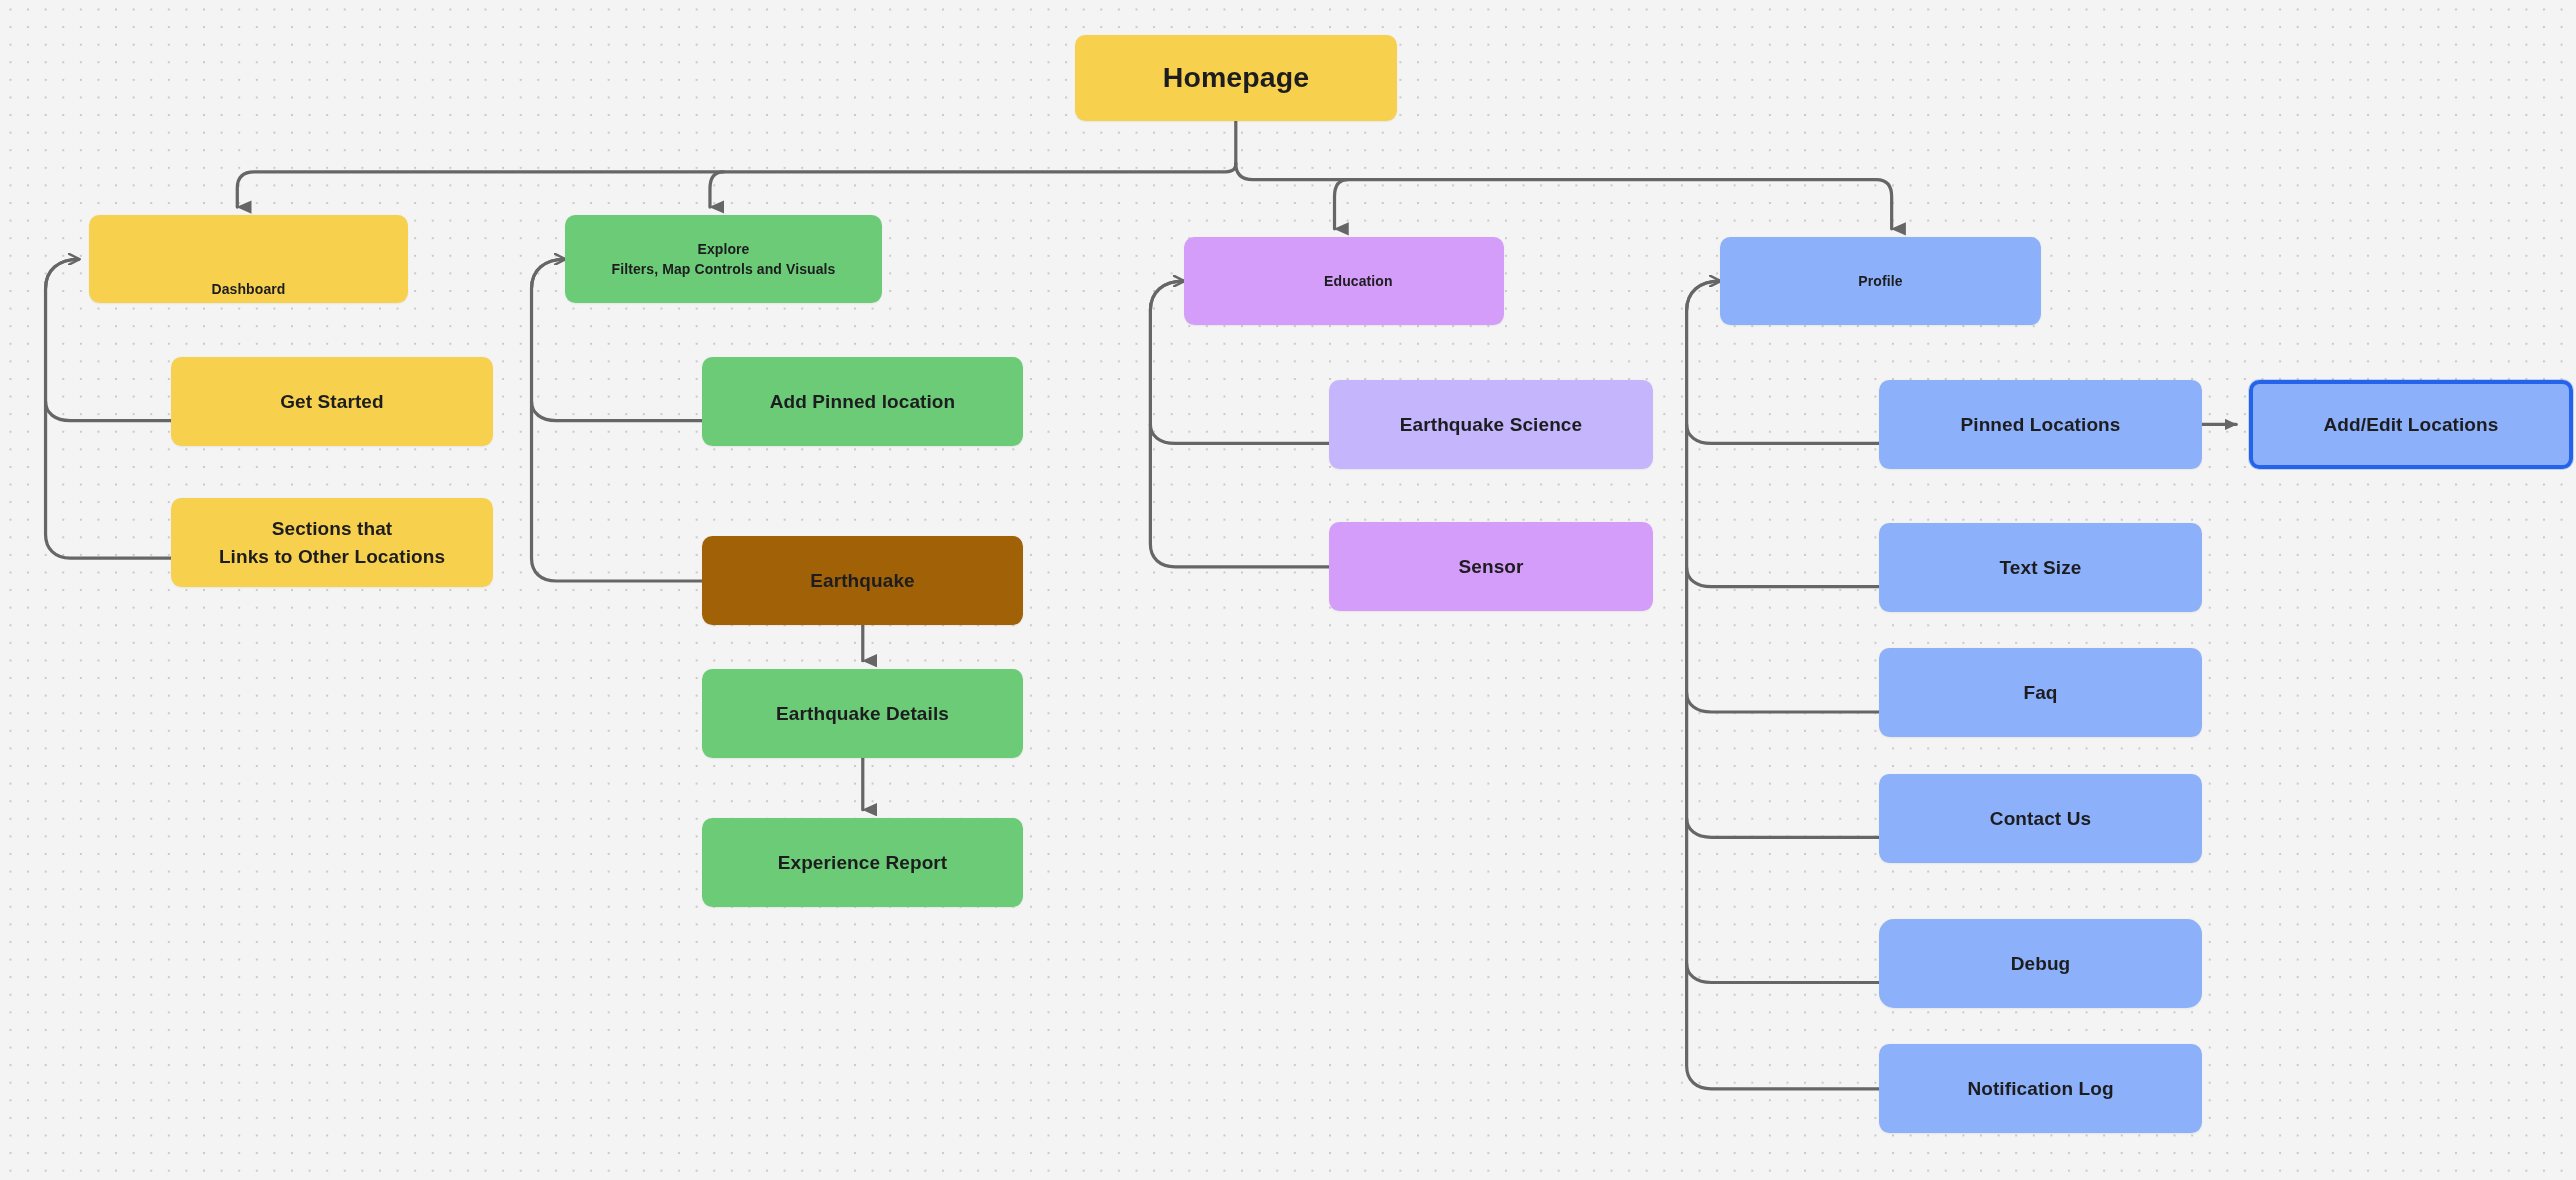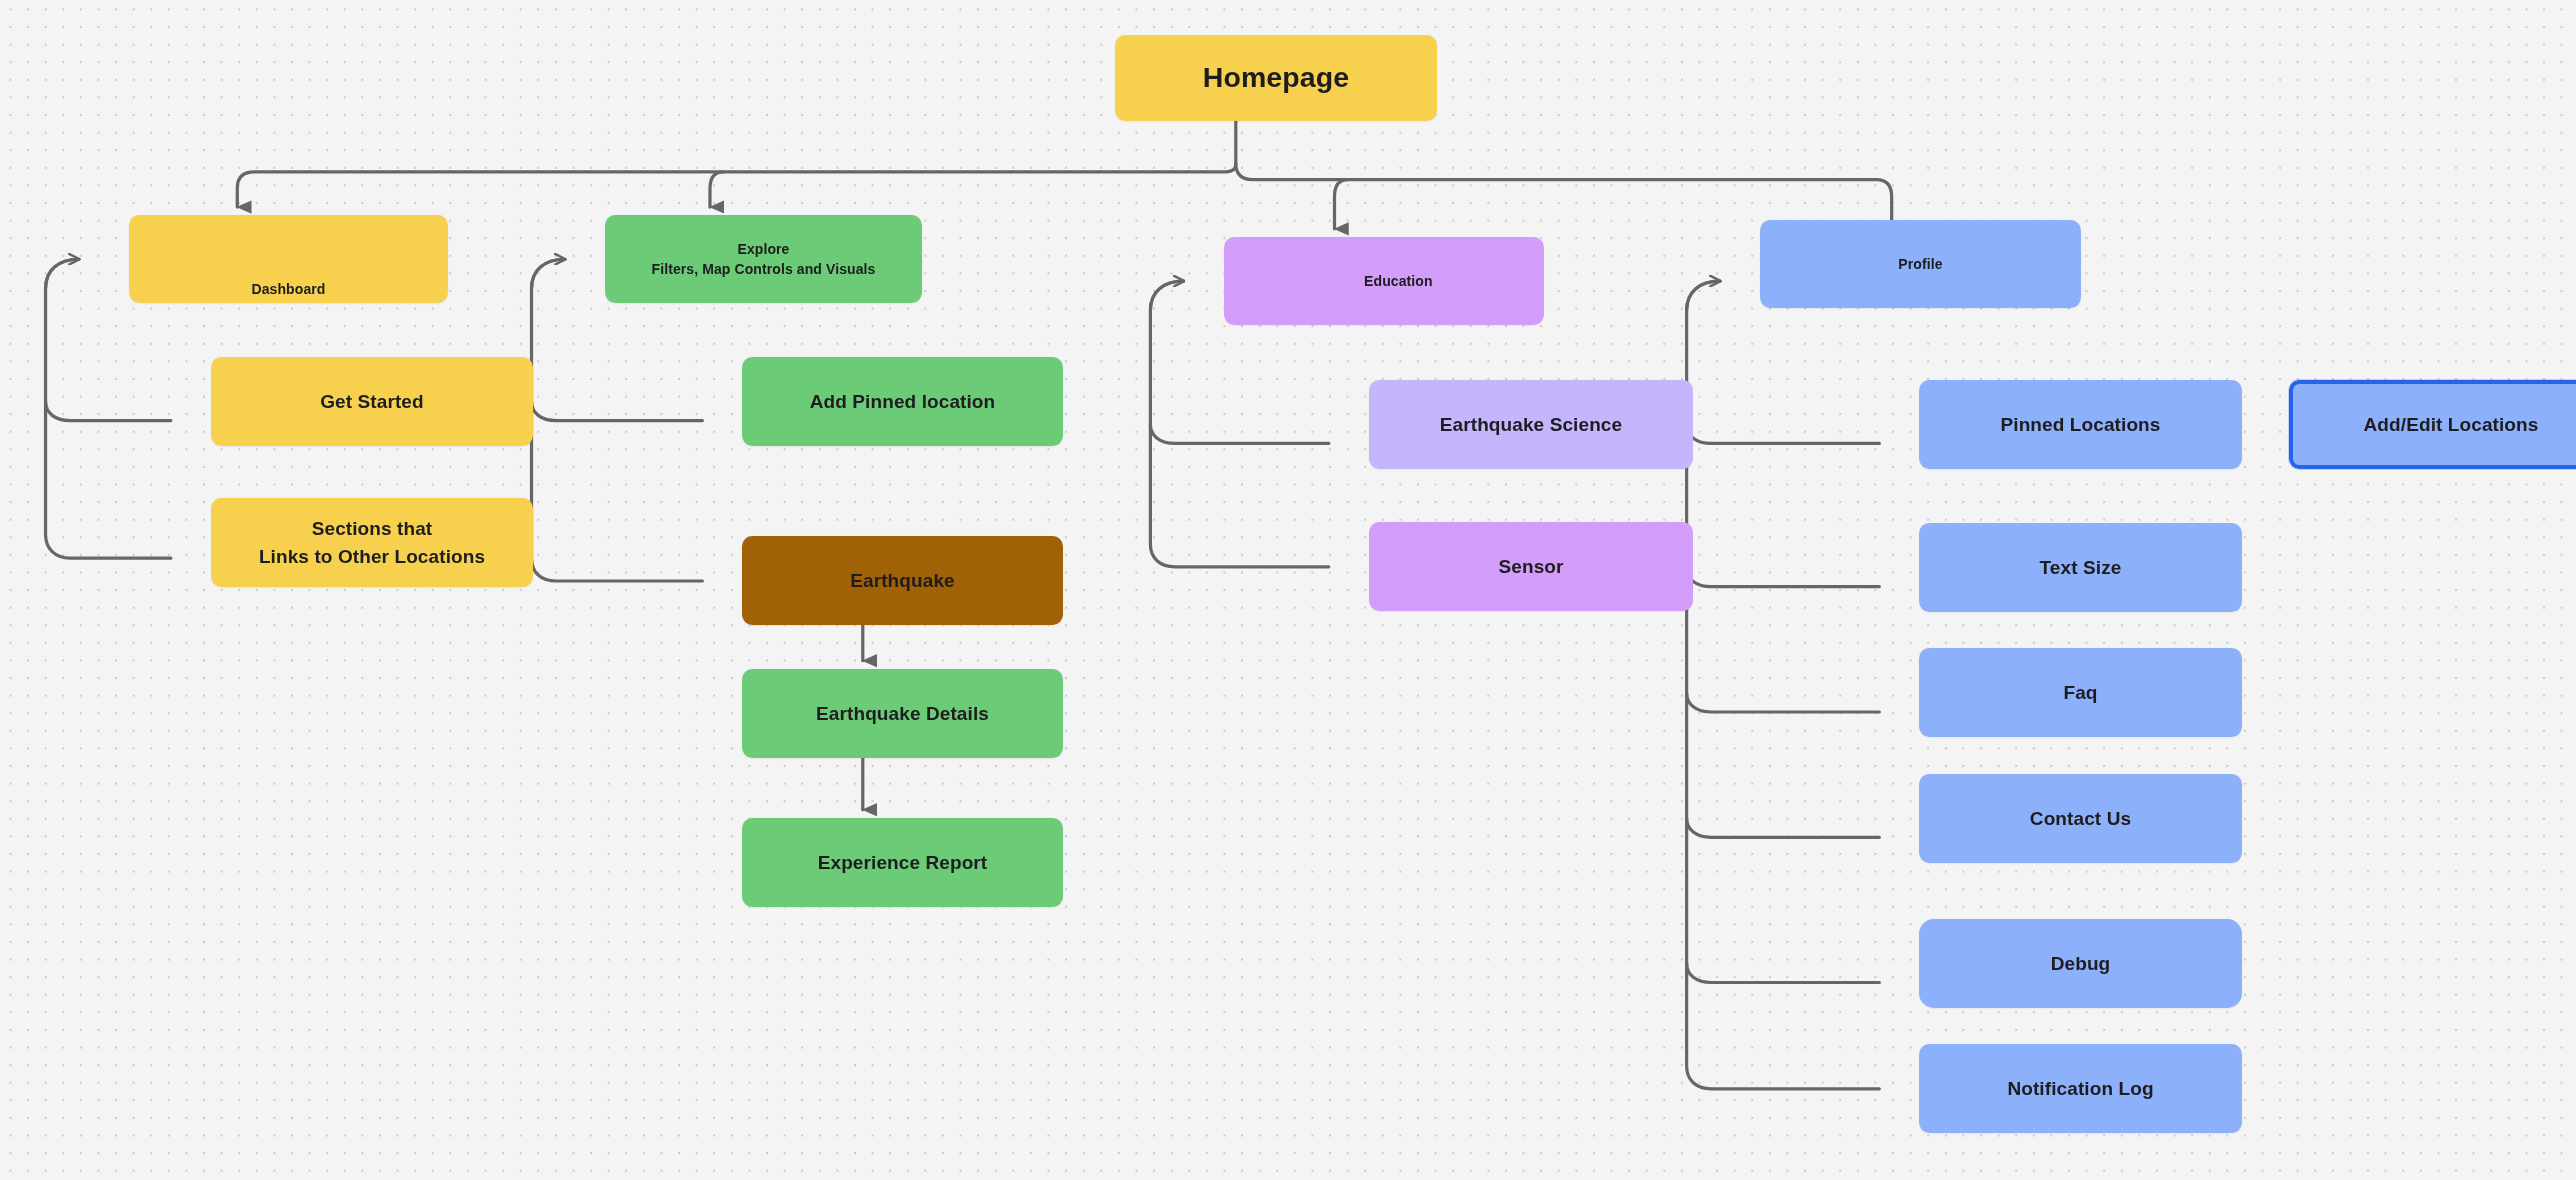--- a/index.html
+++ b/index.html
@@ -19,21 +19,20 @@
     box-sizing:border-box;
     border-radius:10.4px;
     display:flex;align-items:center;justify-content:center;
     text-align:center;
     color:#1d1d1f;
     font-weight:700;
     letter-spacing:0.1px;
     line-height:1.45;
     padding:3.8px 13.3px;
     box-shadow:0 0.9px 1.9px rgba(0,0,0,.06);
-    margin-left:40px;
   }
   .node .lbl{white-space:pre-line;display:block;}
   .root{font-size:28.5px;}
   .lvl1{font-size:14px;}
   .lvl2{font-size:19px;}
   .selected{border:4.7px solid #2563eb;box-shadow:0 0 0 0.9px rgba(37,99,235,.25);}
 </style>
 </head>
 <body>
 
@@ -127,21 +126,21 @@
   <div class="node lvl1" style="left:1184px;top:237px;width:320px;height:88px;background:#d49dfa;padding-left:42px;">
     <span class="lbl">Education</span>
   </div>
   <div class="node lvl2" style="left:1329px;top:380px;width:324px;height:89px;background:#c4b5fd;">
     <span class="lbl">Earthquake Science</span>
   </div>
   <div class="node lvl2" style="left:1329px;top:522px;width:324px;height:89px;background:#d49dfa;">
     <span class="lbl">Sensor</span>
   </div>
 
-  <div class="node lvl1" style="left:1720px;top:220px;width:321px;height:88px;background:#8cb0fa;">
+  <div class="node lvl1" style="left:1720px;top:237px;width:321px;height:88px;background:#8cb0fa;">
     <span class="lbl">Profile</span>
   </div>
   <div class="node lvl2" style="left:1879px;top:380px;width:323px;height:89px;background:#8cb0fa;">
     <span class="lbl">Pinned Locations</span>
   </div>
   <div class="node lvl2" style="left:1879px;top:523px;width:323px;height:89px;background:#8cb0fa;">
     <span class="lbl">Text Size</span>
   </div>
   <div class="node lvl2" style="left:1879px;top:648px;width:323px;height:89px;background:#8cb0fa;">
     <span class="lbl">Faq</span>

